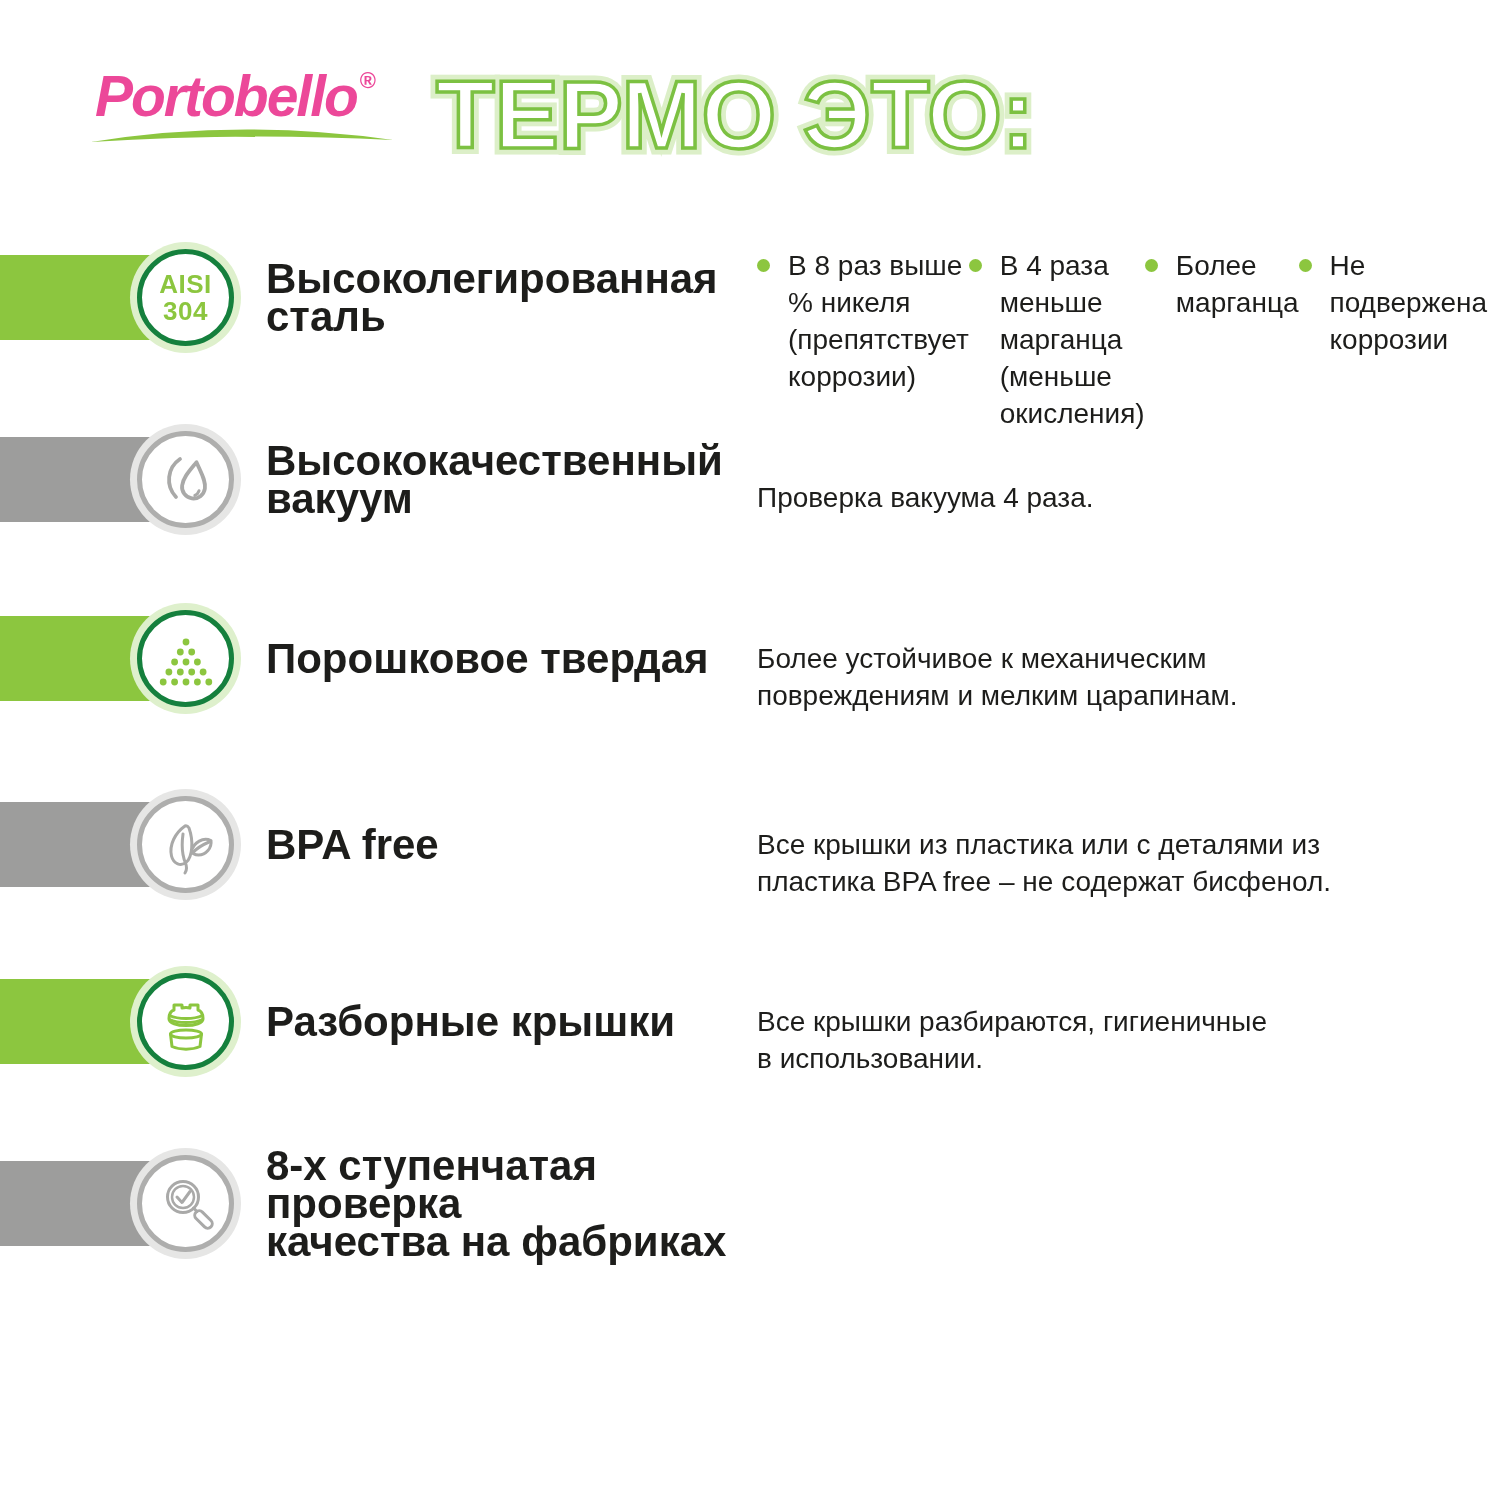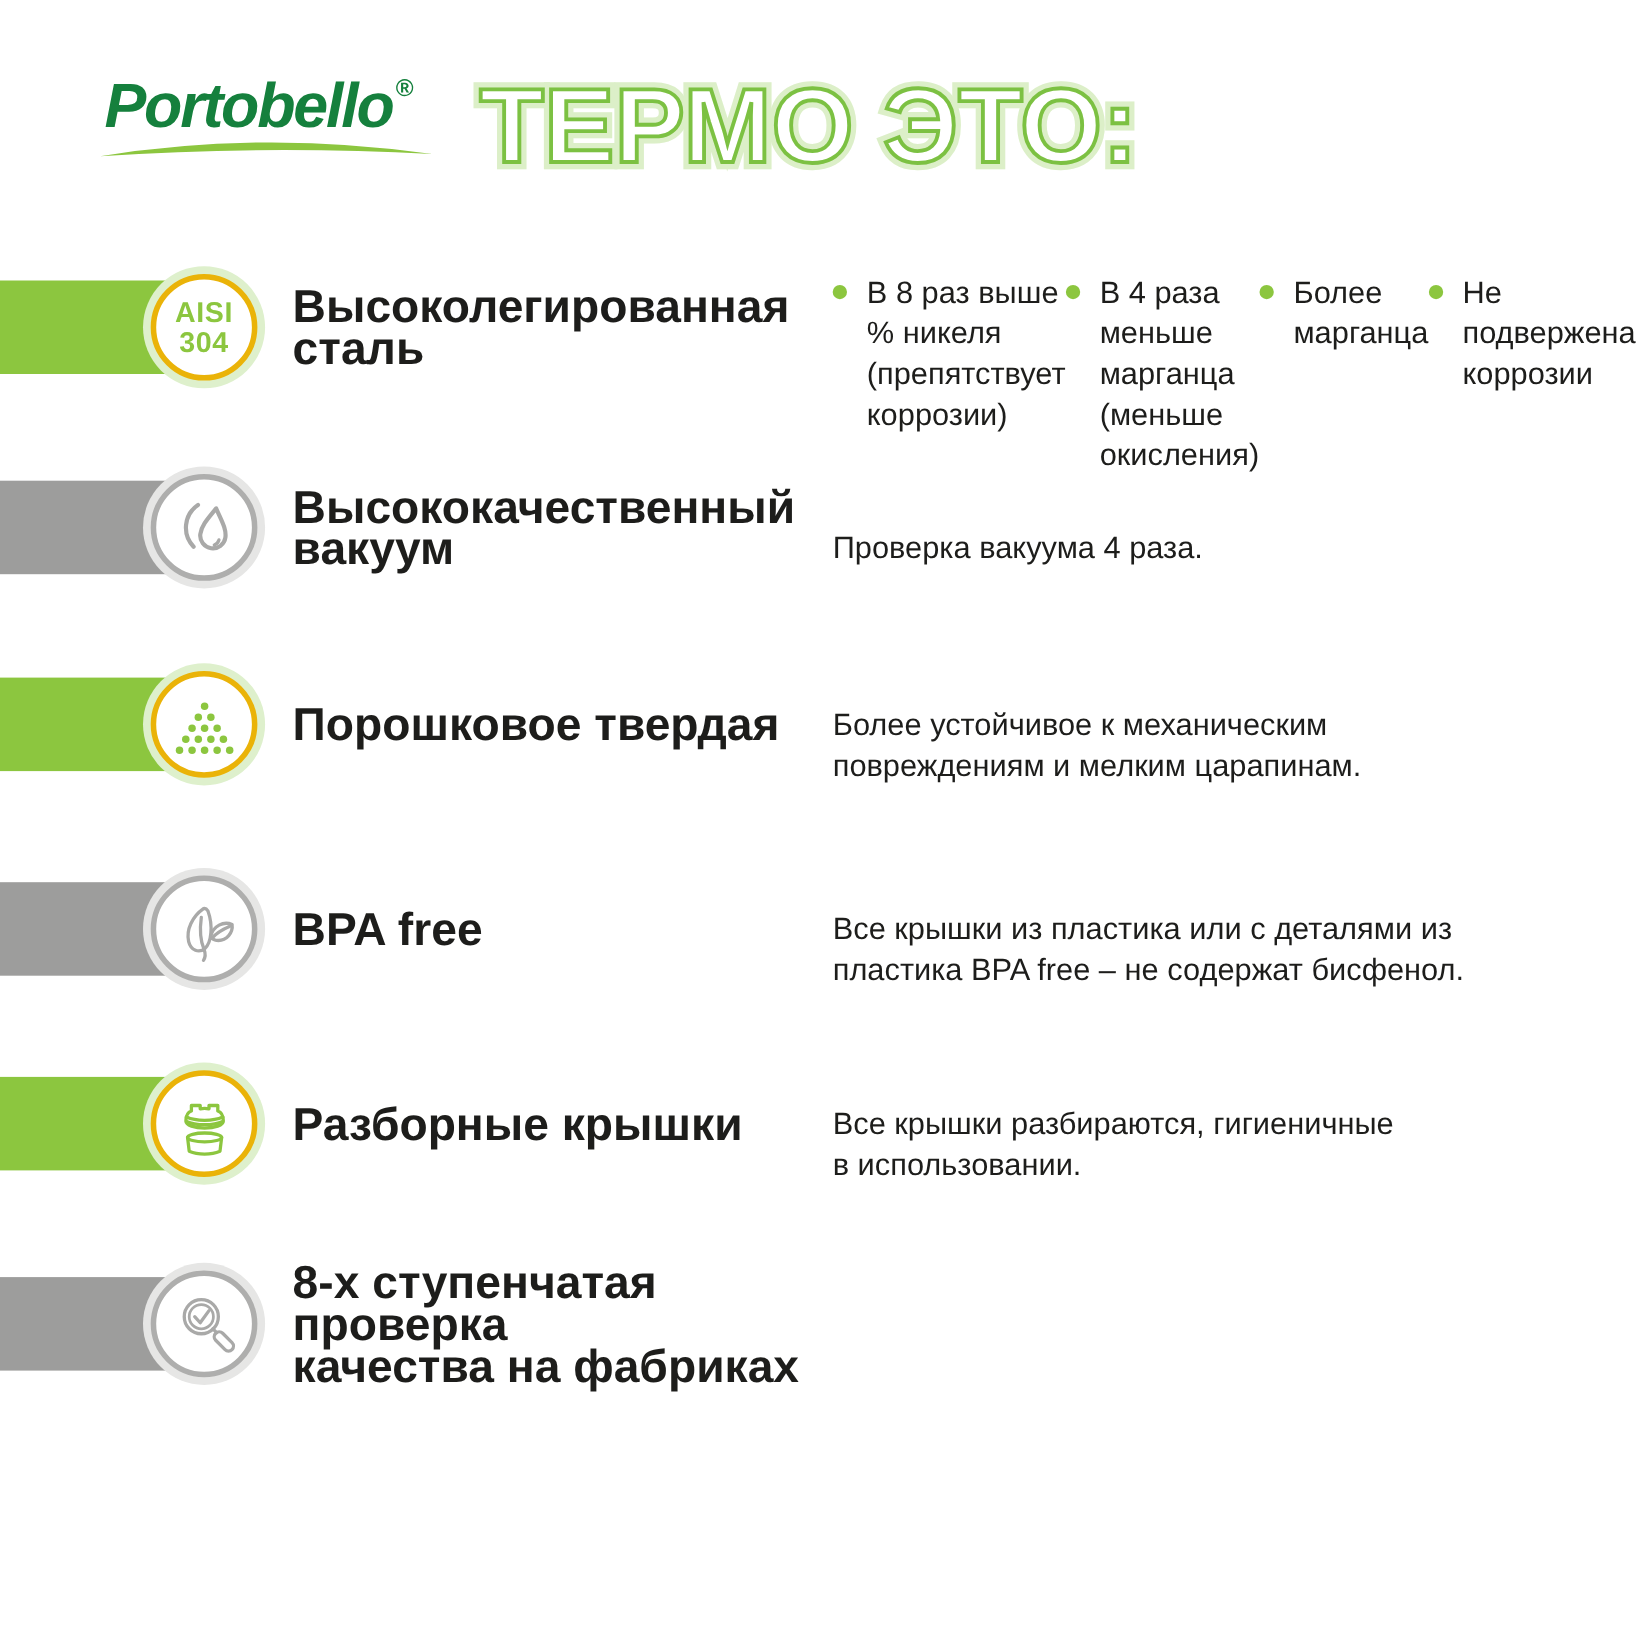--- a/index.html
+++ b/index.html
@@ -3,42 +3,42 @@
 <meta charset="utf-8">
 <style>
   html,body{margin:0;padding:0;background:#fff;}
   .page{
     position:relative;width:1500px;height:1500px;background:#ffffff;
     font-family:"Liberation Sans",sans-serif;color:#1d1d1b;overflow:hidden;
   }
   
   .logo{position:absolute;left:95px;top:68px;}
   .logo-text{
-    font-style:italic;font-weight:bold;font-size:57px;color:#15803d;
+    font-style:italic;font-weight:bold;font-size:57px;color:#ec4899;
     letter-spacing:-2px;line-height:1;white-space:nowrap;
   }
   .logo-reg{font-size:22px;vertical-align:28px;font-style:normal;letter-spacing:0;margin-left:3px;}
   .logo-swoosh{position:absolute;left:-6px;top:58px;}
   .thermo-title{position:absolute;left:436px;top:46px;height:120px;width:640px;}
   .thermo-title span{
     position:absolute;left:0;top:16px;font-weight:bold;font-size:96px;line-height:1.1;
     white-space:nowrap;letter-spacing:0px;text-align:center;
   }
   .thermo-glow{color:#dcefc8;-webkit-text-stroke:13px #dcefc8;}
   .thermo-front{color:#ffffff;-webkit-text-stroke:3.5px #7cc142;}
   
   .row{position:absolute;left:0;width:1500px;height:181px;}
   .bar{position:absolute;left:0;top:48px;width:160px;height:85px;}
   .row.green .bar{background:#8cc63f;}
   .row.gray .bar{background:#9d9d9c;}
   .badge{
     position:absolute;left:137px;top:42px;width:87px;height:87px;border-radius:50%;
     background:#ffffff;display:flex;align-items:center;justify-content:center;
   }
-  .row.green .badge{border:5px solid #eab308;box-shadow:0 0 0 7px #def0cc;}
+  .row.green .badge{border:5px solid #15803d;box-shadow:0 0 0 7px #def0cc;}
   .row.gray  .badge{border:5px solid #aeaead;box-shadow:0 0 0 7px #e6e6e5;}
   .aisi{
     font-weight:bold;font-size:26px;line-height:1.02;color:#8cc63f;text-align:center;
     letter-spacing:0.5px;
   }
   .title{
     position:absolute;left:266px;top:0;width:480px;height:181px;
     display:flex;align-items:center;font-weight:bold;font-size:42px;line-height:38px;
     white-space:pre-line;
   }

